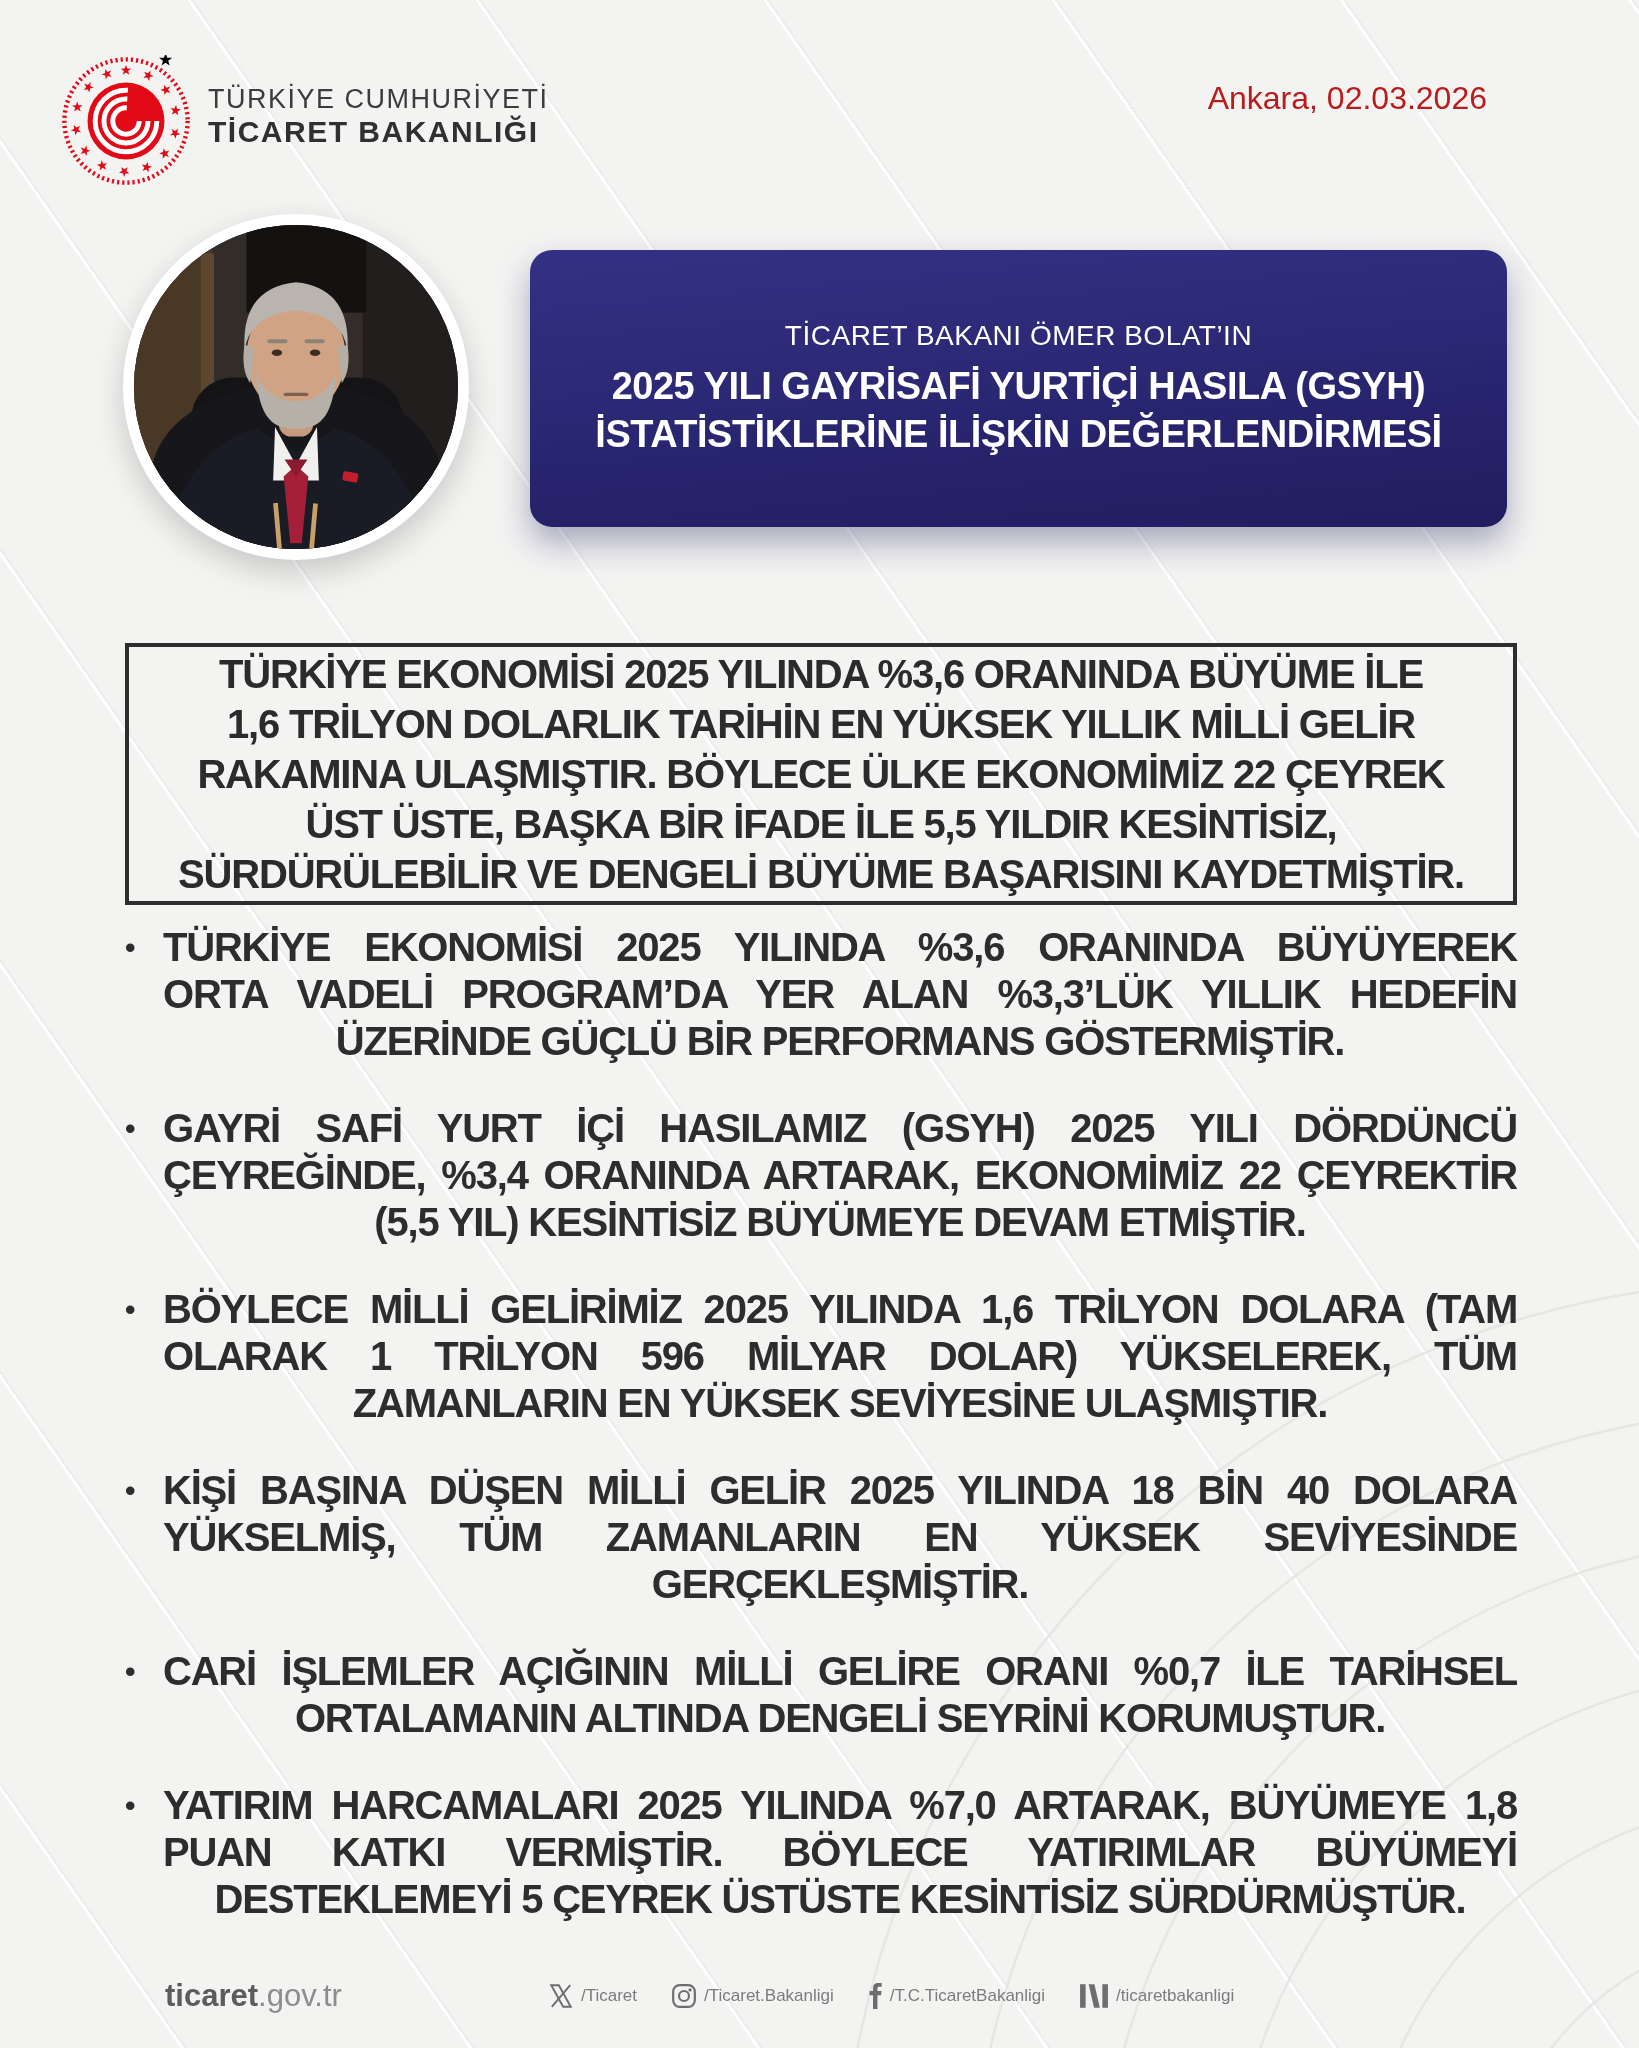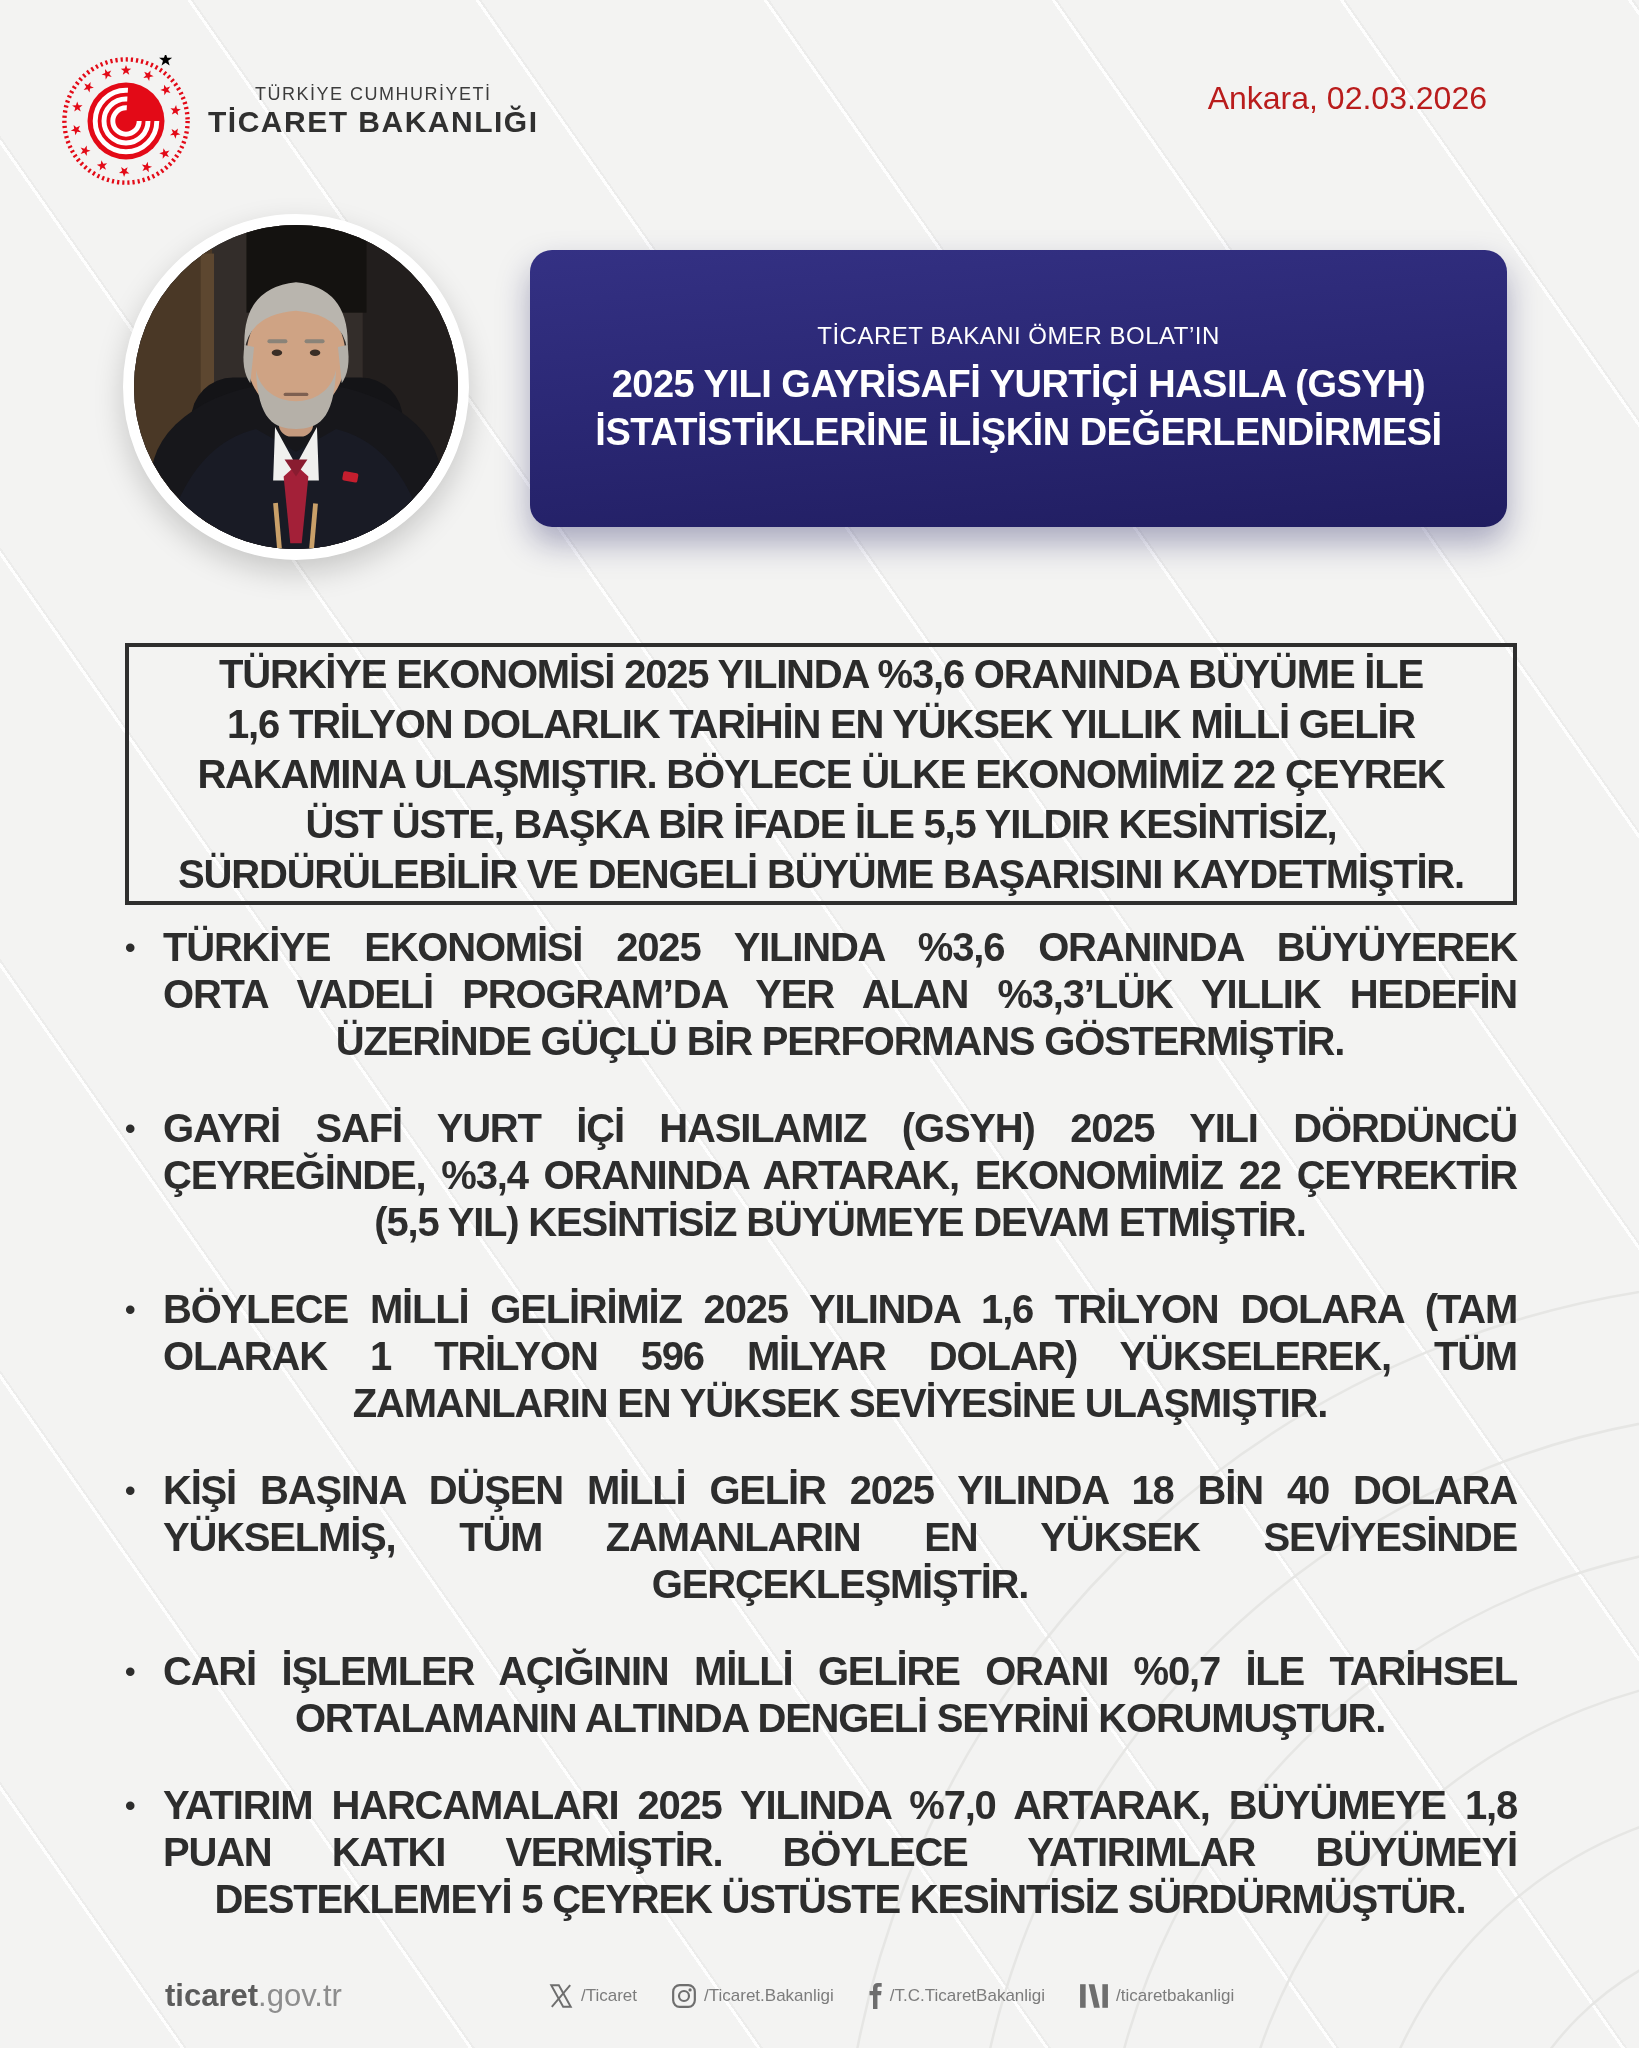--- a/index.html
+++ b/index.html
@@ -13,42 +13,42 @@
     position:absolute;inset:0;pointer-events:none;
     background:
       repeating-linear-gradient(55deg, transparent 0 148px, rgba(255,255,255,.9) 148px 151px, rgba(110,110,110,.05) 151px 153px, transparent 153px 236px);
   }
   .bg-arcs{position:absolute;inset:0;pointer-events:none;}
   .poster{position:absolute;inset:0;}
 
   
   .emblem{position:absolute;left:60px;top:55px;width:132px;height:132px;}
   .ministry{position:absolute;left:208px;top:84px;line-height:1.16;}
-  .ministry .l1{font-size:18px;letter-spacing:1.5px;color:#3c3c3c;font-weight:400;text-align:center;}
+  .ministry .l1{font-size:27px;letter-spacing:1.5px;color:#3c3c3c;font-weight:400;}
   .ministry .l2{font-size:30px;letter-spacing:1.5px;color:#303030;font-weight:700;}
   .dateline{position:absolute;right:152px;top:80px;font-size:32px;color:#b91c1c;}
 
   
   .photo{
     position:absolute;left:123px;top:214px;width:324px;height:324px;border-radius:50%;
     border:11px solid #fff;overflow:hidden;background:#2a2423;
     box-shadow:0 12px 30px rgba(0,0,0,.18);
   }
   .photo svg{display:block;width:100%;height:100%;}
 
   
   .title-card{
     position:absolute;left:530px;top:250px;width:977px;height:277px;
     border-radius:22px;
     background:linear-gradient(175deg,#343184 0%,#2b2875 45%,#201d60 100%);
     box-shadow:0 16px 32px rgba(30,28,95,.35);
     display:flex;flex-direction:column;justify-content:center;align-items:center;
     color:#ffffff;text-align:center;padding:0 40px;box-sizing:border-box;
   }
-  .title-card .t1{font-size:24px;font-weight:400;letter-spacing:.5px;margin-bottom:10px;}
+  .title-card .t1{font-size:28px;font-weight:400;letter-spacing:.5px;margin-bottom:10px;}
   .title-card .t2{font-size:38px;font-weight:700;letter-spacing:-.5px;line-height:48px;}
 
   
   .statement{
     position:absolute;left:125px;top:643px;width:1392px;height:262px;
     border:4px solid #2e2e2e;box-sizing:border-box;
     display:flex;flex-direction:column;justify-content:center;
     text-align:center;font-weight:700;font-size:40px;line-height:50px;
     letter-spacing:-1.2px;color:#2b2b2b;
   }

